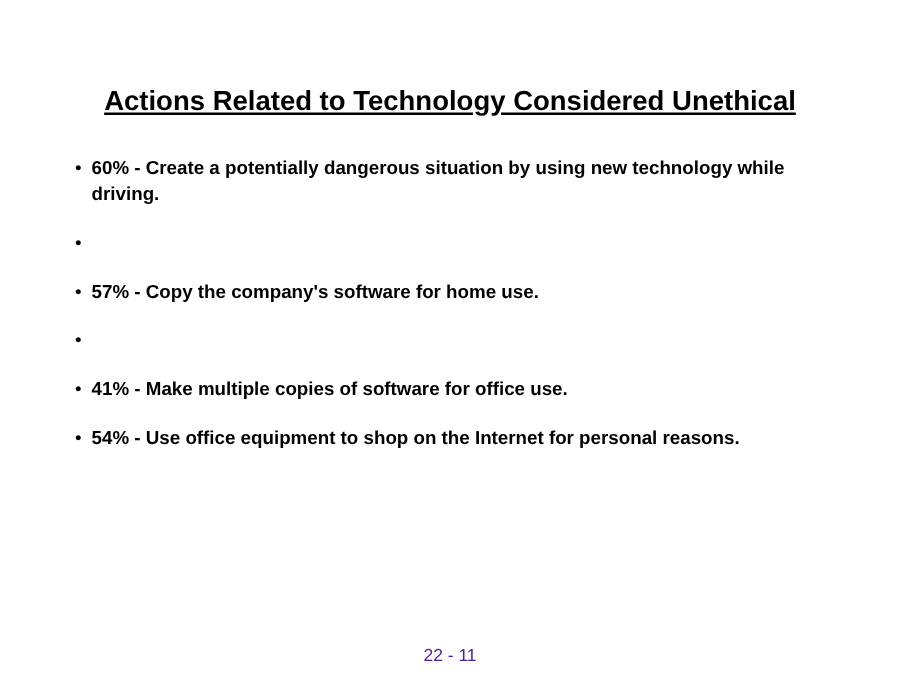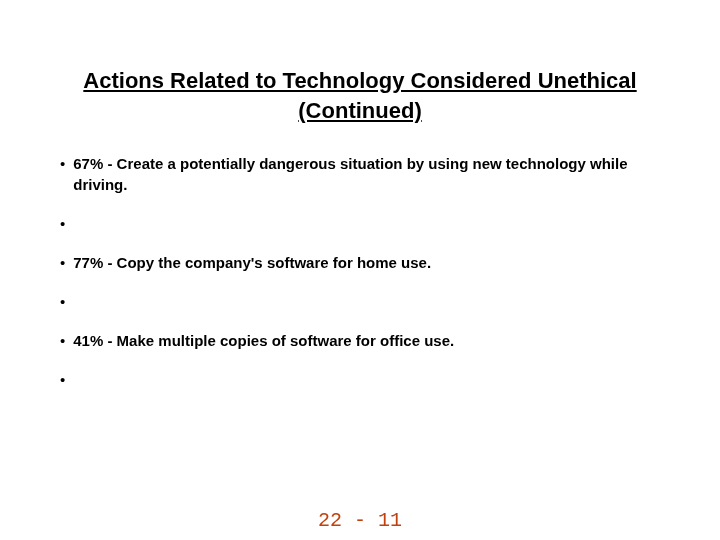--- a/index.html
+++ b/index.html
@@ -55,54 +55,53 @@
       font-size: 15px;
       margin-top: 0px;
     }
 
     .bullet-text {
       font-weight: bold;
     }
 
     .page-number {
       text-align: center;
-      font-size: 20px;
-      color: #c2410c;
+      font-size: 14px;
+      color: #4c1d95;
       margin-top: auto;
       padding-top: 10px;
-      font-family: Liberation Mono, monospace;
     }
   </style>
 </head>
 <body>
 
 <div class="page">
   <div class="title">
     <span>Actions Related to Technology Considered Unethical</span><br>
-    <span>(Continued)</span>
   </div>
 
   <ul class="bullet-list">
   <li class="bullet-item">
         <span class="bullet-dot">•</span>
-        <span class="bullet-text">67% - Create a potentially dangerous situation by using new technology while driving.</span>
+        <span class="bullet-text">60% - Create a potentially dangerous situation by using new technology while driving.</span>
       </li>
       <li class="bullet-item">
         <span class="bullet-dot">•</span>
       </li>
       <li class="bullet-item">
         <span class="bullet-dot">•</span>
-        <span class="bullet-text">77% - Copy the company's software for home use.</span>
+        <span class="bullet-text">57% - Copy the company's software for home use.</span>
       </li>
       <li class="bullet-item">
         <span class="bullet-dot">•</span>
       </li>
       <li class="bullet-item">
         <span class="bullet-dot">•</span>
         <span class="bullet-text">41% - Make multiple copies of software for office use.</span>
       </li>
       <li class="bullet-item">
         <span class="bullet-dot">•</span>
+        <span class="bullet-text">54% - Use office equipment to shop on the Internet for personal reasons.</span>
       </li>
     </ul>
 
   <div class="page-number">22 - 11</div>
 </div>
 
 </body></html>

